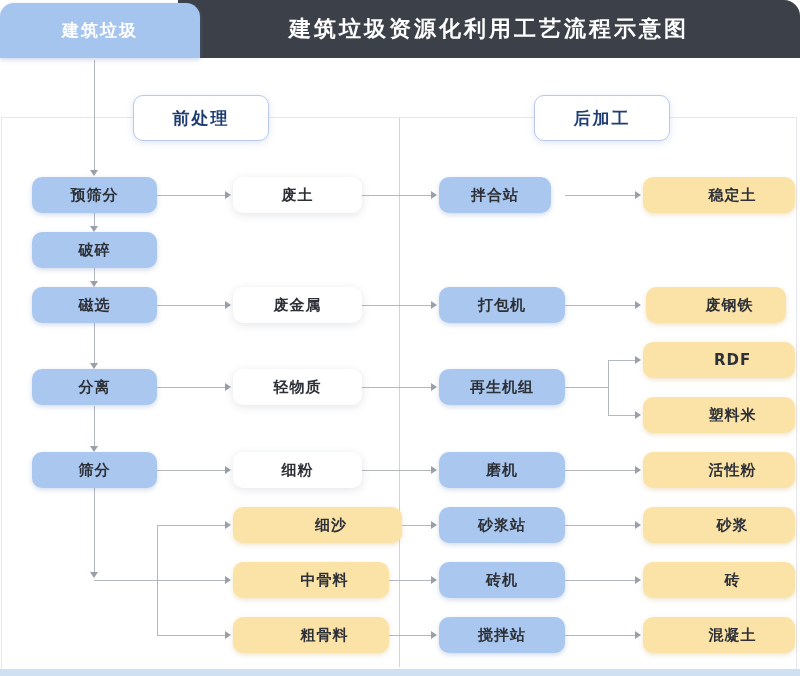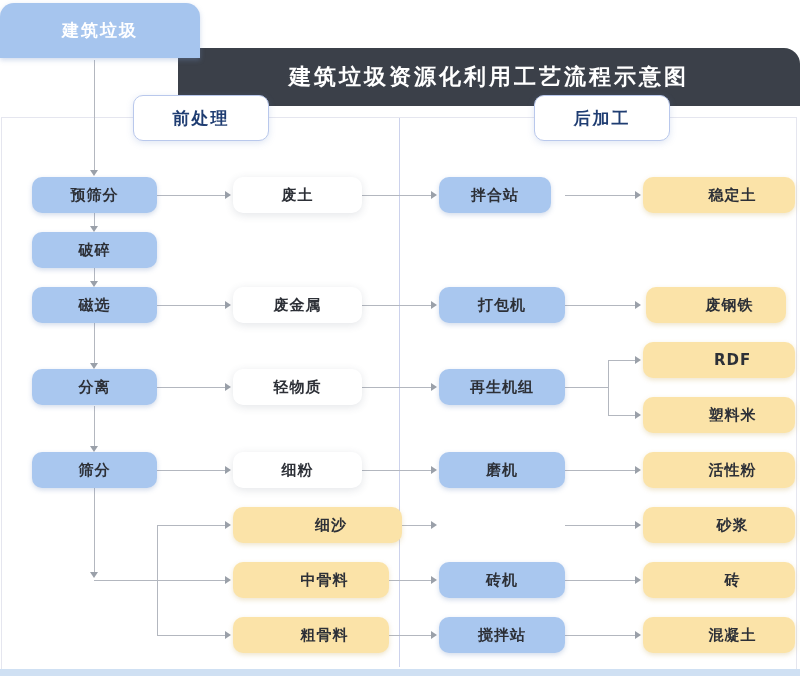--- a/index.html
+++ b/index.html
@@ -7,21 +7,21 @@
     --label-border:#b9c8ec; --label-text:#1f3d72; --line:#b3b7bf; --arrow:#9aa0a9;
     --footer-strip:#cfe0f3; --frame-border:#e5e6ef; --divider:#ccd2ec; --node-text:#2d3037;
   }
   html,body{margin:0;padding:0;}
   body{width:800px;height:676px;background:#ffffff;overflow:hidden;position:relative;
        font-family:"DejaVu Sans","Liberation Sans",sans-serif;}
   .stage{position:absolute;inset:0;}
 
   .header-bar{position:absolute;left:178px;top:0;width:622px;height:58px;
     background:var(--header-bg);border-radius:0 16px 0 0;z-index:1;
-    display:flex;align-items:center;justify-content:center;margin-top:48px;}
+    display:flex;align-items:center;justify-content:center;}
   .header-title{color:#fff;font-size:22px;font-weight:bold;letter-spacing:3px;}
 
   .tab{position:absolute;left:0;top:3px;width:200px;height:55px;background:var(--tab-bg);
     border-radius:14px 14px 0 0;z-index:2;display:flex;align-items:center;justify-content:center;
     box-shadow:0 2px 5px rgba(120,150,200,.35);text-align:center;}
   .tab-label{color:#fff;font-size:17px;font-weight:bold;letter-spacing:2px;}
 
   .frame{position:absolute;left:1px;top:117px;width:794px;height:551px;
     border:1px solid var(--frame-border);z-index:0;}
   .divider{position:absolute;left:399px;top:118px;width:1px;height:549px;background:var(--divider);z-index:0;}
@@ -78,20 +78,21 @@
   <div class="node white" style="left:233px;top:369px;width:129px">轻物质</div>
   <div class="node white" style="left:233px;top:452px;width:129px">细粉</div>
   <div class="node yellow" style="left:233px;top:507px;width:142px">细沙</div>
   <div class="node yellow" style="left:233px;top:562px;width:129px">中骨料</div>
   <div class="node yellow" style="left:233px;top:617px;width:129px">粗骨料</div>
 
   <div class="node blue" style="left:439px;top:177px;width:112px">拌合站</div>
   <div class="node blue" style="left:439px;top:287px;width:126px">打包机</div>
   <div class="node blue" style="left:439px;top:369px;width:126px">再生机组</div>
   <div class="node blue" style="left:439px;top:452px;width:126px">磨机</div>
+  <div class="node blue" style="left:439px;top:507px;width:126px">砂浆站</div>
   <div class="node blue" style="left:439px;top:562px;width:126px">砖机</div>
   <div class="node blue" style="left:439px;top:617px;width:126px">搅拌站</div>
 
   <div class="node yellow" style="left:643px;top:177px;width:125px">稳定土</div>
   <div class="node yellow" style="left:646px;top:287px;width:113px">废钢铁</div>
   <div class="node yellow" style="left:643px;top:342px;width:125px">RDF</div>
   <div class="node yellow" style="left:643px;top:397px;width:125px">塑料米</div>
   <div class="node yellow" style="left:643px;top:452px;width:125px">活性粉</div>
   <div class="node yellow" style="left:643px;top:507px;width:125px">砂浆</div>
   <div class="node yellow" style="left:643px;top:562px;width:125px">砖</div>

